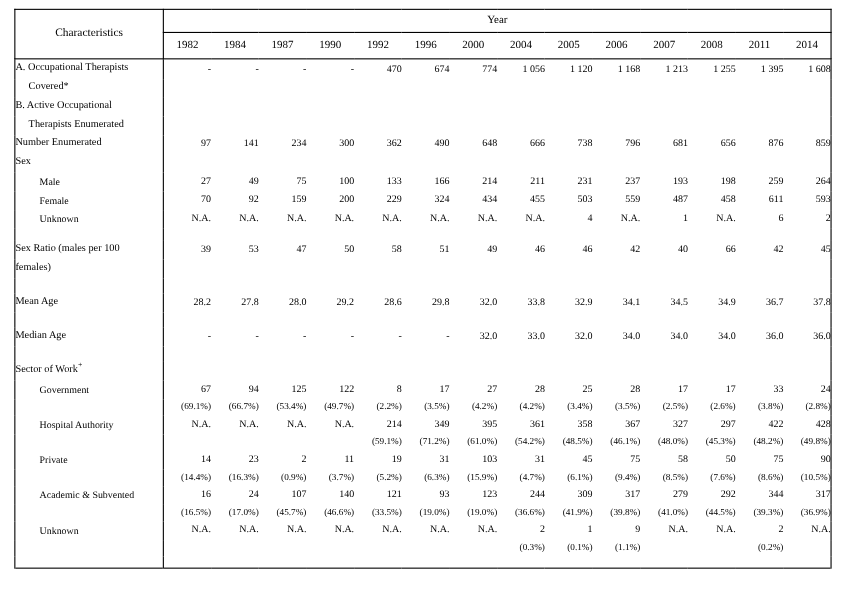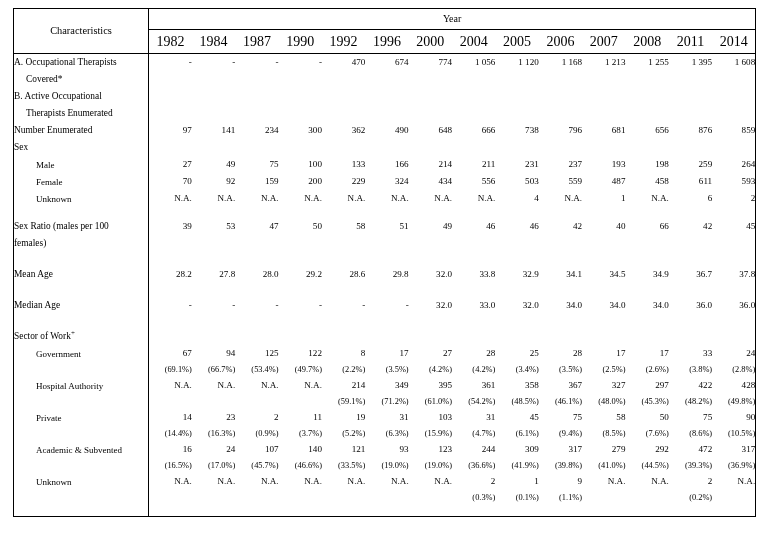--- a/index.html
+++ b/index.html
@@ -54,21 +54,21 @@
     border-right: 1.6px solid #000;
     border-bottom: 0.9px solid #000;
     font-weight: bold;
     font-size: 10px;
     text-align: center;
     height: 19px;
   }
   th.year-cell {
     border-bottom: 1.6px solid #000;
     font-weight: bold;
-    font-size: 14px;
+    font-size: 10px;
     text-align: center;
     height: 21px;
     font-family: Liberation Serif, serif;
   }
   th.year-cell.last { border-right: 1.6px solid #000; }
 
   
   td.lbl {
     border-left: 1.6px solid #000;
     border-right: 1.1px solid #000;
@@ -263,21 +263,21 @@
 
       <tr class="rowh-std">
         <td class="lbl plain ind2">Female</td>
         <td class="val num">70</td>
         <td class="val num">92</td>
         <td class="val num">159</td>
         <td class="val num">200</td>
         <td class="val num">229</td>
         <td class="val num">324</td>
         <td class="val num">434</td>
-        <td class="val num">556</td>
+        <td class="val num">455</td>
         <td class="val num">503</td>
         <td class="val num">559</td>
         <td class="val num">487</td>
         <td class="val num">458</td>
         <td class="val num">611</td>
         <td class="val num last">593</td>
       </tr>
 
       <tr class="rowh-std">
         <td class="lbl plain ind2">Unknown</td>
@@ -571,21 +571,21 @@
         <td class="val num">107</td>
         <td class="val num">140</td>
         <td class="val num">121</td>
         <td class="val num">93</td>
         <td class="val num">123</td>
         <td class="val num">244</td>
         <td class="val num">309</td>
         <td class="val num">317</td>
         <td class="val num">279</td>
         <td class="val num">292</td>
-        <td class="val num">472</td>
+        <td class="val num">344</td>
         <td class="val num last">317</td>
       </tr>
       <tr class="rowh-pct">
         <td class="lbl"></td>
         <td class="val pct">(16.5%)</td>
         <td class="val pct">(17.0%)</td>
         <td class="val pct">(45.7%)</td>
         <td class="val pct">(46.6%)</td>
         <td class="val pct">(33.5%)</td>
         <td class="val pct">(19.0%)</td>

